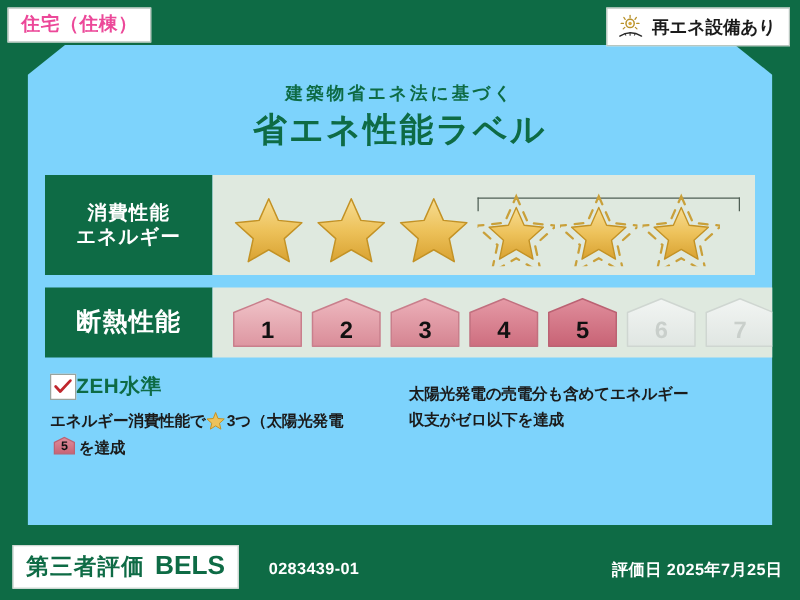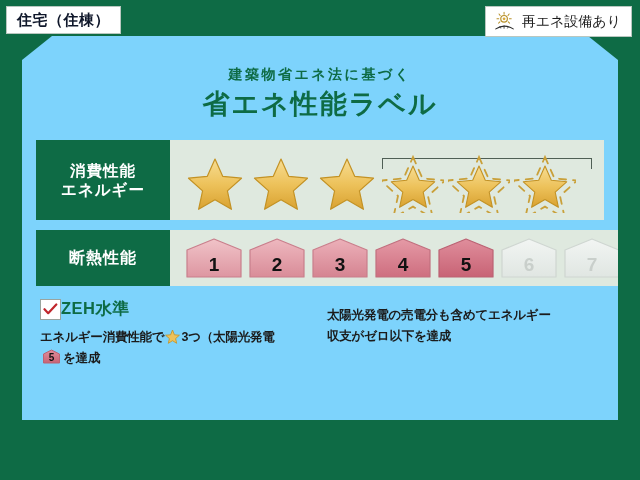--- a/index.html
+++ b/index.html
@@ -12,32 +12,32 @@
     position:relative;width:640px;height:480px;
     background:#0e6b45;
     box-sizing:border-box;
   }
 
   
   .tag-jutaku{
     position:absolute;left:6px;top:6px;
     background:#ffffff;border:1px solid #b9c7c0;
     padding:5px 10px 6px 10px;
-    font-size:15px;font-weight:700;color:#0f172a;
+    font-size:15px;font-weight:700;color:#ec4899;
     letter-spacing:.5px;line-height:1;
     z-index:6;
   }
 
   
   .tag-saiene{
     position:absolute;right:8px;top:6px;
     background:#ffffff;border:1px solid #b9c7c0;
     padding:4px 10px 5px 8px;
     display:flex;align-items:center;gap:6px;
-    font-size:14px;font-weight:400;color:#1b1b1b;
+    font-size:14px;font-weight:700;color:#1b1b1b;
     line-height:1;z-index:6;justify-content:center;
   }
   .sun-icon{width:22px;height:20px;display:block;}
 
   
   .card{
     position:absolute;left:22px;top:36px;width:596px;height:384px;
     background:#7dd3fc;
     -webkit-clip-path:polygon(0 24px,30px 0,566px 0,596px 24px,596px 384px,0 384px);
     clip-path:polygon(0 24px,30px 0,566px 0,596px 24px,596px 384px,0 384px);
@@ -56,21 +56,21 @@
   }
 
   
   .row{position:absolute;left:14px;right:14px;display:flex;align-items:stretch;}
   .row-energy{top:104px;height:80px;}
   .row-insul{top:194px;height:56px;}
 
   .row-label{
     width:134px;flex:none;background:#0e6b45;color:#fff;
     display:flex;flex-direction:column;align-items:center;justify-content:center;
-    font-size:16px;font-weight:700;line-height:1.25;letter-spacing:1px;
+    font-size:20px;font-weight:700;line-height:1.25;letter-spacing:1px;
   }
   .row-label.two-line{font-size:15.5px;}
   .row-body{
     flex:1;background:#dfe9df;position:relative;
     display:flex;align-items:center;
   }
 
   
   .stars{display:flex;align-items:flex-end;gap:4px;padding-left:14px;margin-top:6px;}
   .star-slot{position:relative;width:62px;height:60px;}
@@ -365,14 +365,25 @@
             <span>太陽光発電の売電分も含めてエネルギー</span><br>
             <span>収支がゼロ以下を達成</span>
           </div>
         </div>
 
       </div>
 
     </div>
   </div>
 
+  <div class="footer">
+    <div class="bels-box">
+      <span class="bels-ja">第三者評価</span>
+      <span class="bels-en">BELS</span>
+    </div>
+    <div class="bels-no">0283439-01</div>
+    <div class="eval-date">
+      <span>評価日</span>
+      <span>2025年7月25日</span>
+    </div>
+  </div>
 
 </div>
 
 </body></html>

